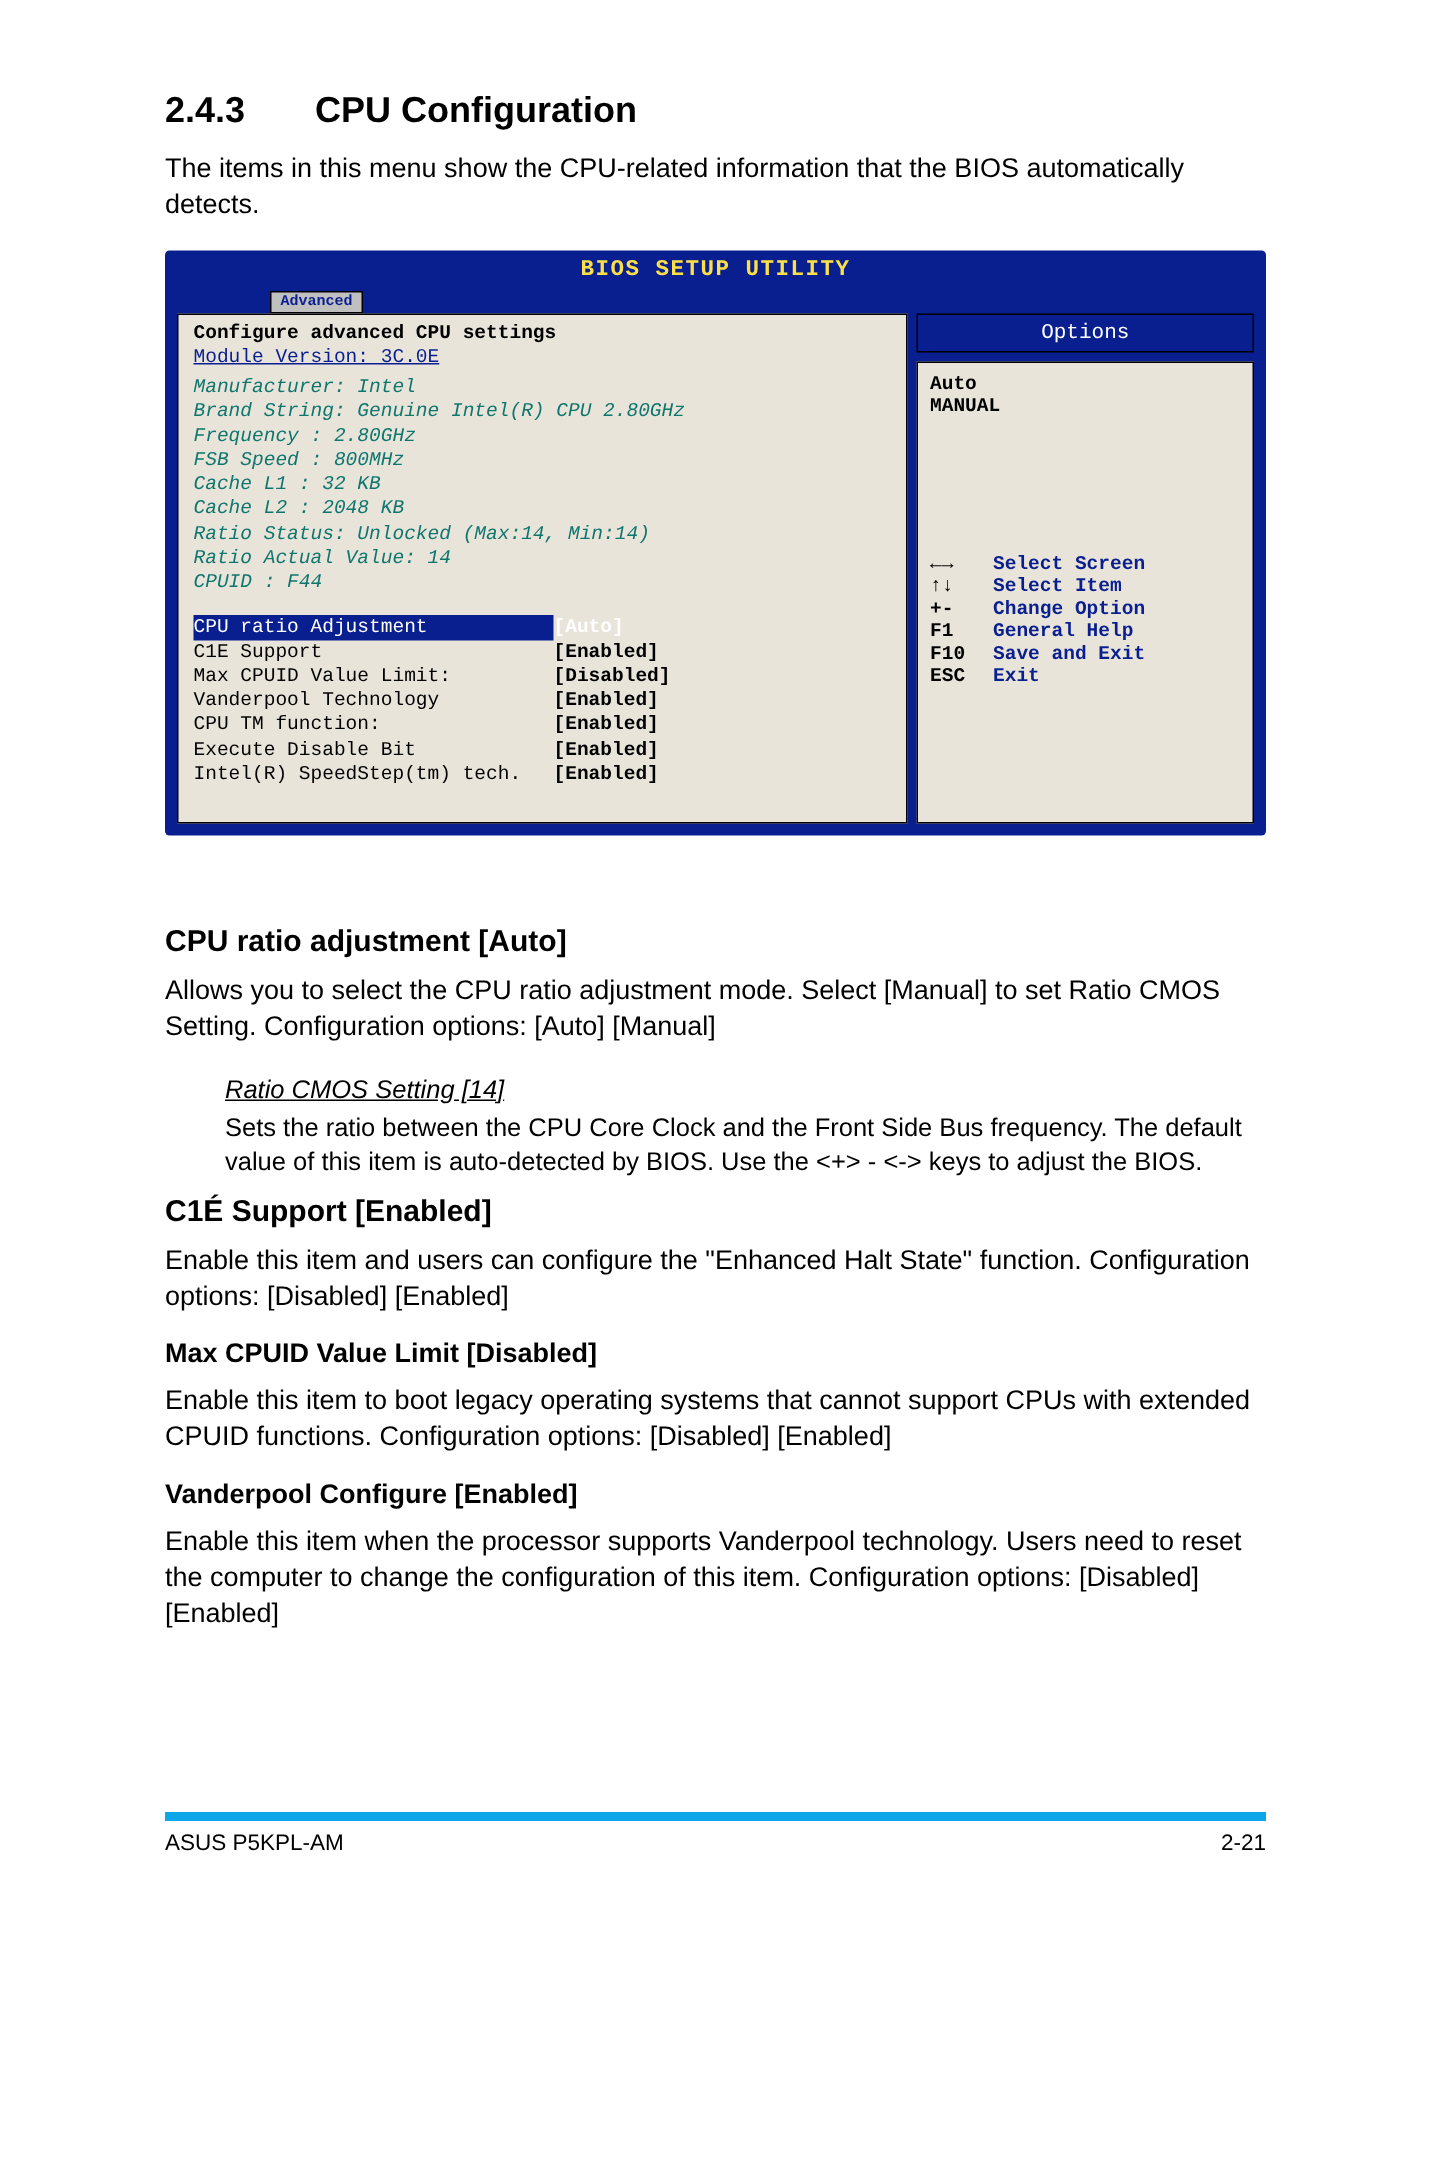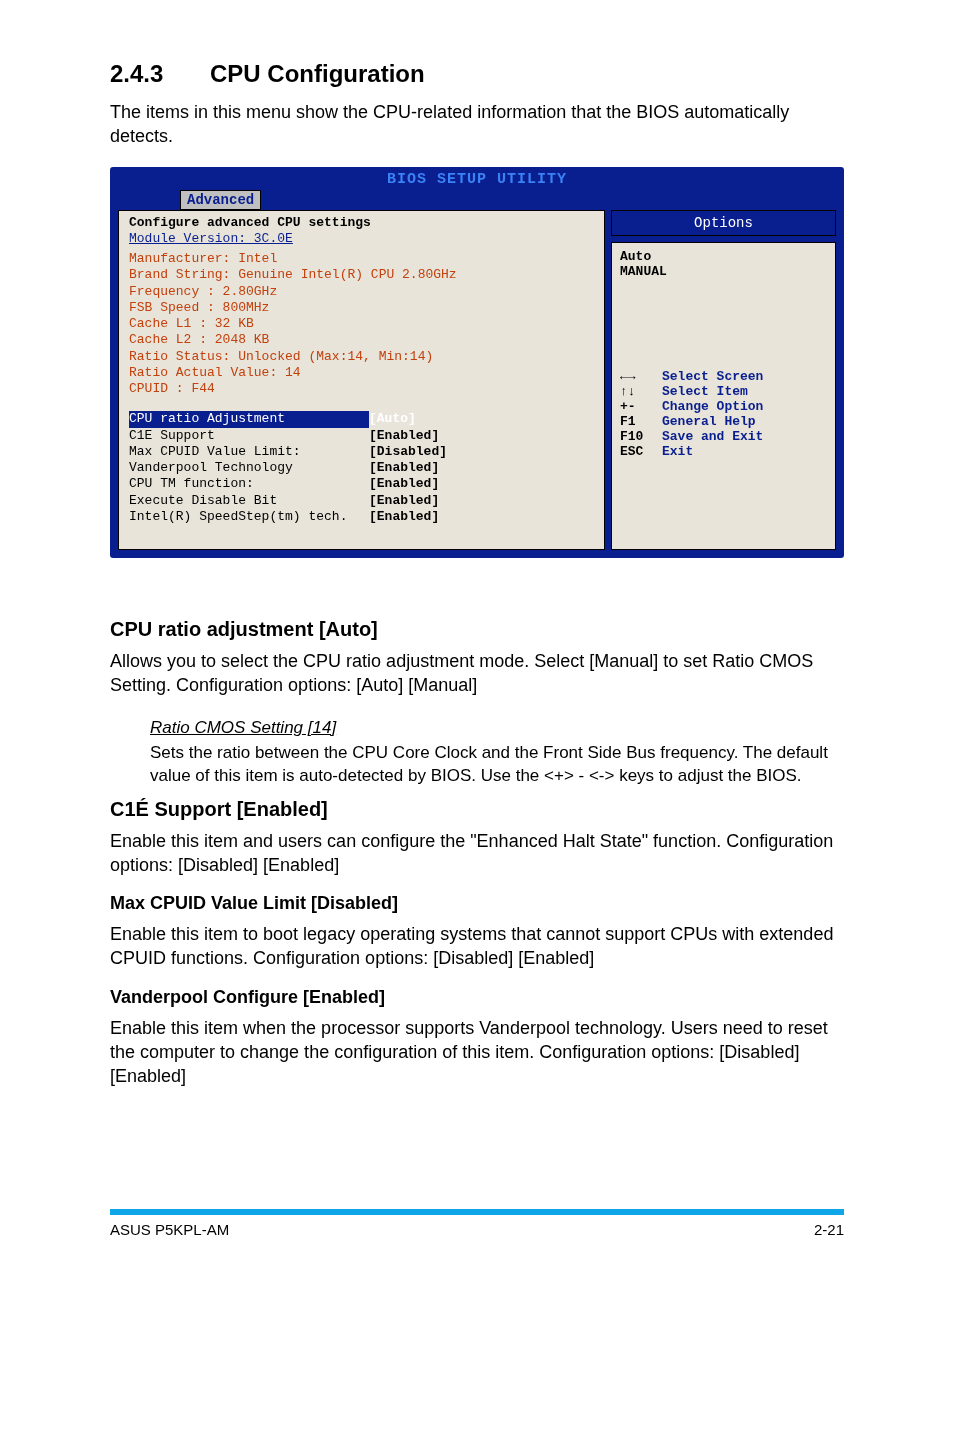--- a/index.html
+++ b/index.html
@@ -4,28 +4,28 @@
 <style>
   * { box-sizing: border-box; margin: 0; padding: 0; }
   html, body { width: 954px; background: #fff; font-family: Arial, Helvetica, sans-serif; color: #000; }
   .page { padding: 60px 110px 30px 110px; }
   h2.section-number { font-size: 24px; font-weight: bold; margin-bottom: 12px; }
   h2.section-number .num { display:inline-block; width: 100px; }
   p.intro { font-size: 18px; line-height: 1.35; margin-bottom: 18px; }
   
   .bios-wrap { width: 100%; margin-bottom: 60px; }
   .bios { width: 100%; background: #0a1f8f; border-radius: 3px; overflow: hidden; }
-  .bios-header { text-align: center; color: #3b82f6; font-family: "Courier New", monospace; font-weight: bold; font-size: 15px; padding-top: 4px; letter-spacing: 1px; }
+  .bios-header { text-align: center; color: #fde047; font-family: "Courier New", monospace; font-weight: bold; font-size: 15px; padding-top: 4px; letter-spacing: 1px; }
   .bios-tabbar { padding: 2px 0 0 70px; }
-  .bios-tab { display:inline-block; background:#c0c0c0; color:#0a1f8f; font-family:"Courier New",monospace; font-weight:bold; font-size:14px; padding:1px 6px; border:1px solid #000; }
+  .bios-tab { display:inline-block; background:#c0c0c0; color:#0a1f8f; font-family:"Courier New",monospace; font-weight:bold; font-size:10px; padding:1px 6px; border:1px solid #000; }
   .bios-body { display:flex; padding: 0 8px 8px 8px; gap:6px; }
   .bios-left { flex: 1 1 auto; background:#e8e4da; border:1px solid #000; font-family:"Courier New",monospace; font-size:13px; line-height:1.25; color:#0a1f8f; padding:4px 10px 24px 10px; }
   .bios-left .heading-row .h1 { color:#000; font-weight:bold; }
   .bios-left .heading-row .h2 { color:#0a1f8f; text-decoration: underline; }
-  .info-block { margin-top:4px; color:#c2410c; }
+  .info-block { margin-top:4px; color:#0f766e;font-style:italic; }
   .settings-block { margin-top:14px; }
   .settings-row { display:flex; }
   .settings-row .lbl { width: 240px; color:#000; font-weight:normal; }
   .settings-row .val { color:#000; font-weight:bold; }
   .settings-row.highlight .lbl { color:#fff; background:#0a1f8f; }
   .settings-row.highlight .val { color:#fff; }
   .bios-right { width: 225px; display:flex; flex-direction:column; gap:6px; }
   .bios-right-top { background:#0a1f8f; border:1px solid #000; text-align:center; color:#fff; font-family:"Courier New",monospace; font-size:14px; padding:4px 0; }
   .bios-right-mid { flex:1 1 auto; background:#e8e4da; border:1px solid #000; font-family:"Courier New",monospace; font-size:13px; color:#000; font-weight:bold; padding:6px 8px; }
   .help-block { color:#0a1f8f; font-weight:bold; margin-top: 90px; font-size:13px; }

